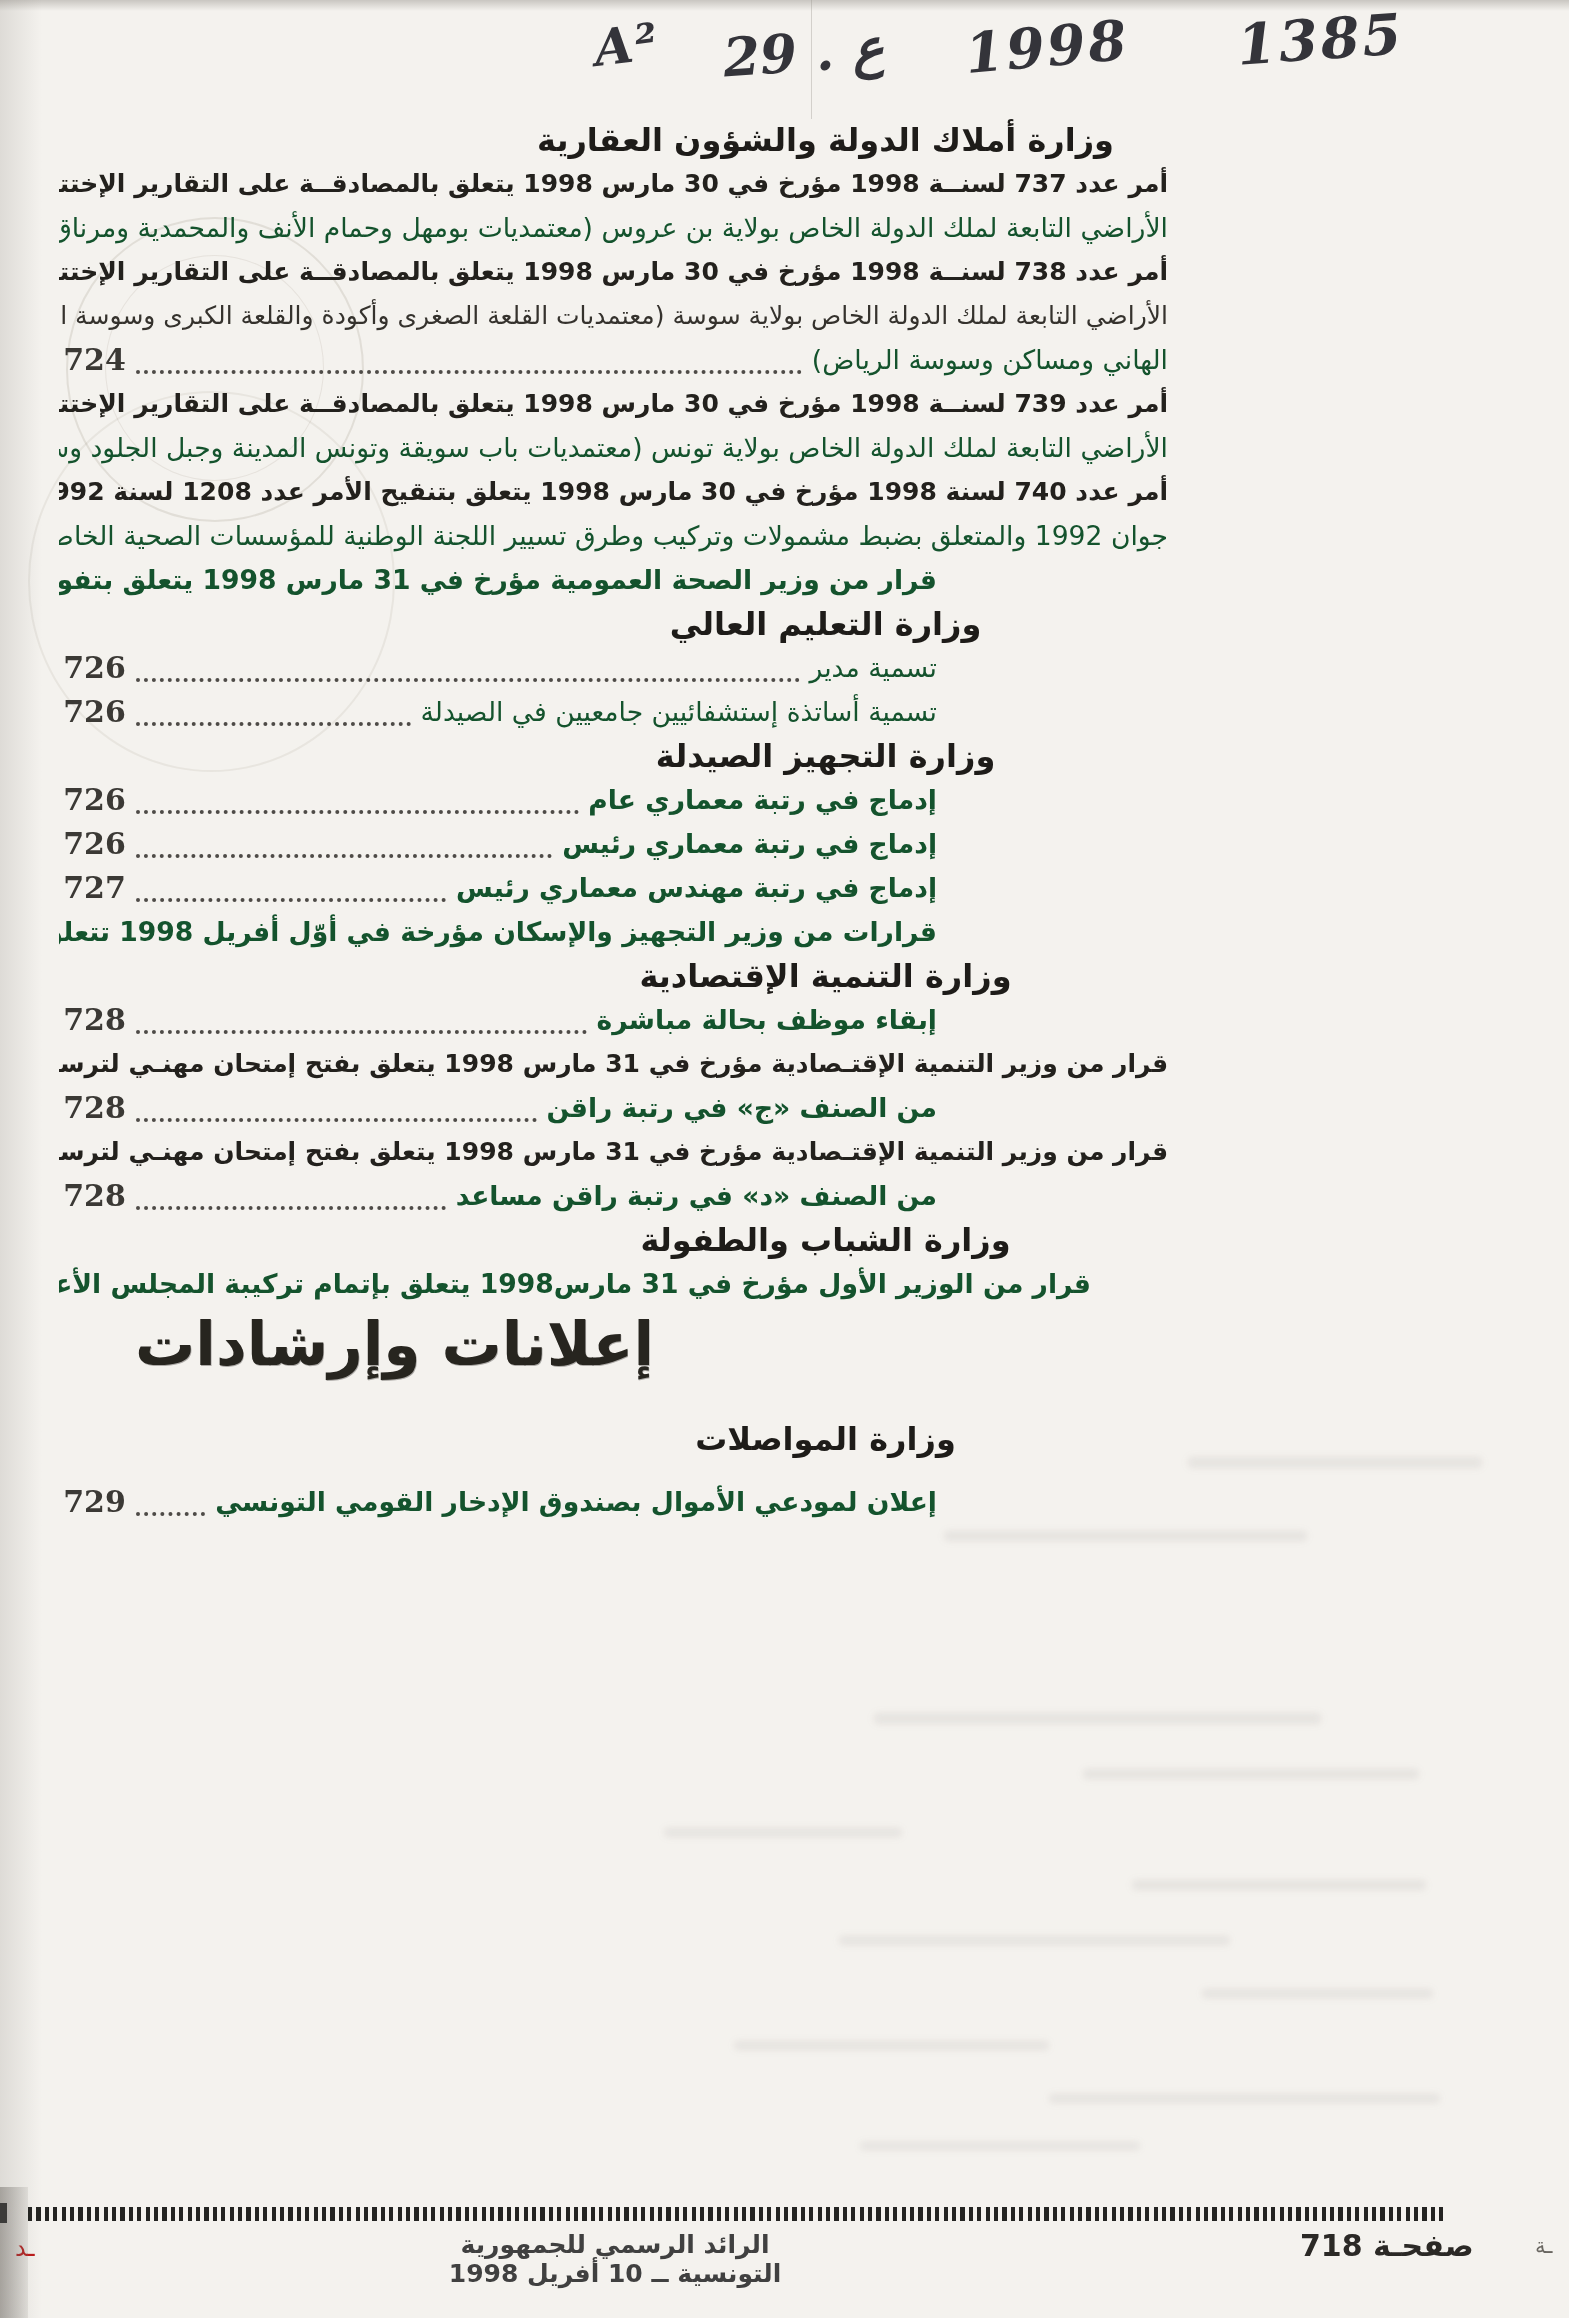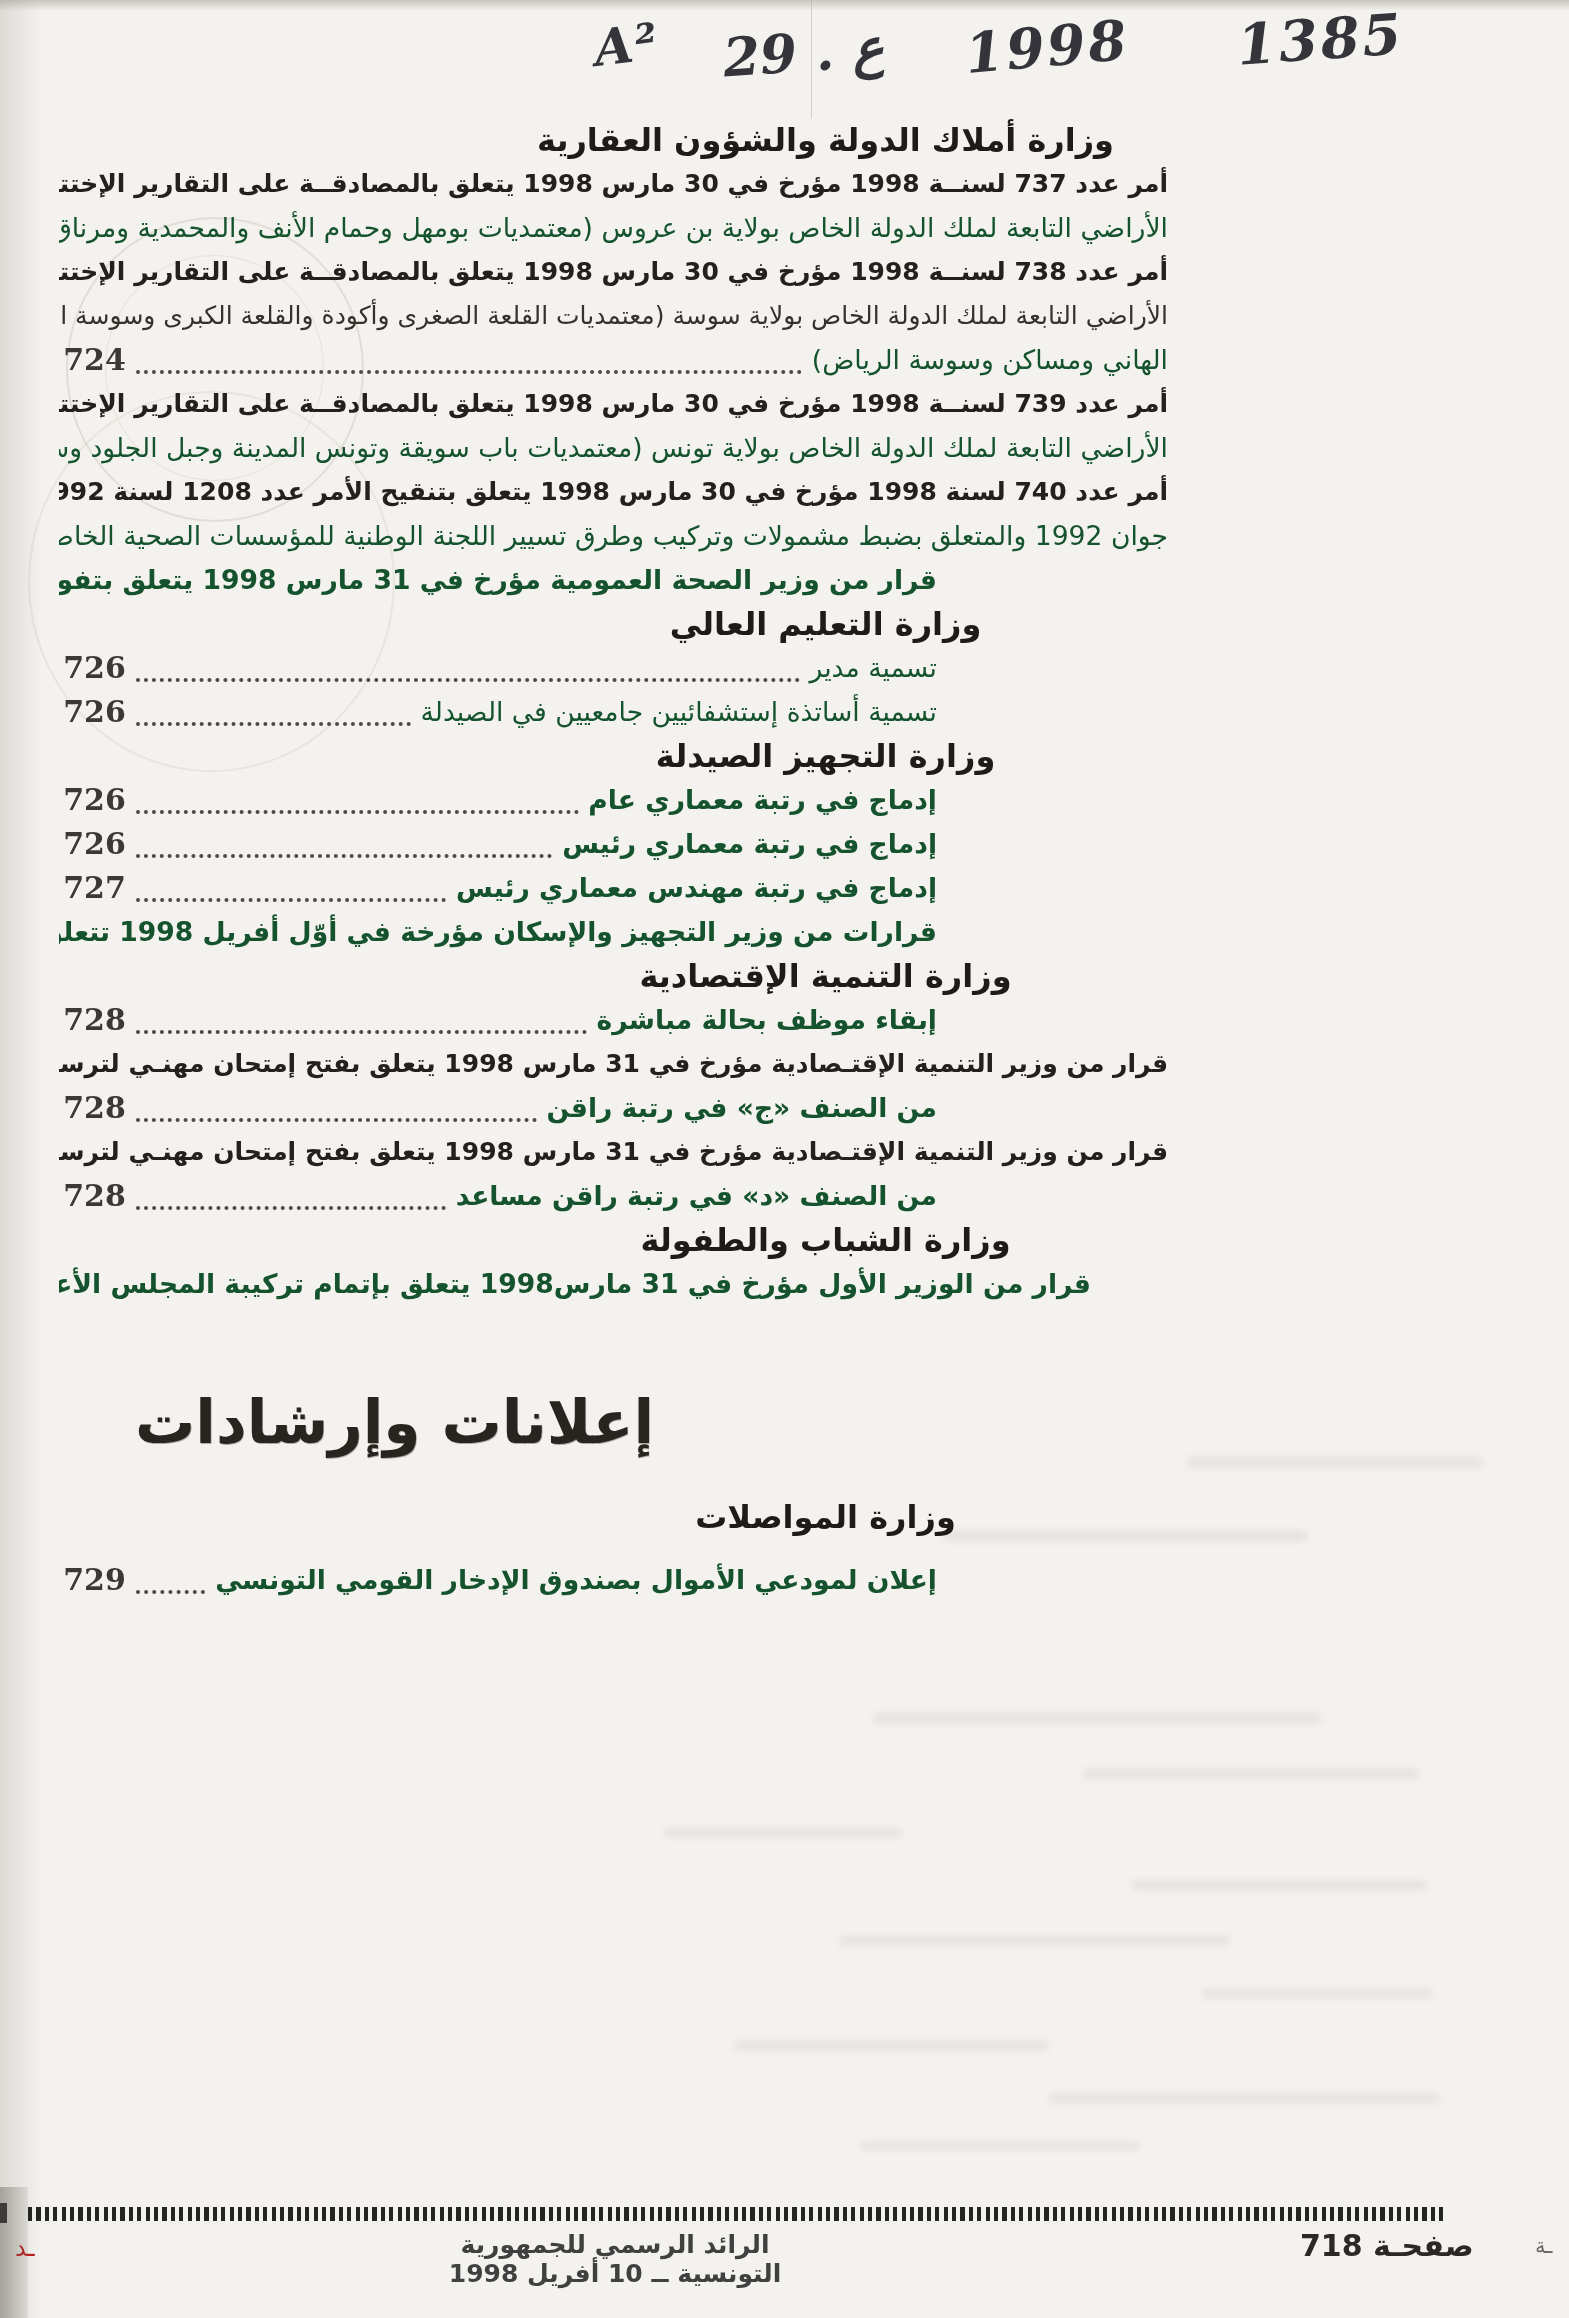--- a/index.html
+++ b/index.html
@@ -43,21 +43,21 @@
   .dotrow{display:flex;align-items:stretch;}
   .dotrow .t{white-space:nowrap;font-size:26.6px;color:#14532d;}
   .dotrow .dots{flex:1 1 auto;min-width:12.6px;height:32px;margin:0 9.8px;
        border-bottom:4.2px dotted #4e4b47;}
   .dotrow .pg{flex:0 0 57px;font-family:"DejaVu Serif",serif;font-weight:bold;font-size:30px;
        color:#3b3935;direction:ltr;text-align:left;padding-left:4.2px;}
   .ind-lg{padding-right:231px;}
   .ind-sm{padding-right:77px;}
 
   .announcements-heading{height:77px;line-height:77px;font-size:60px;font-weight:bold;color:#27251f;
-       width:769px;margin-right:389px;margin-top:78px;text-align:center;
+       width:769px;margin-right:389px;text-align:center;
        text-shadow:0.7px 0.7px 0 rgba(40,38,34,.35);}
   .ann .section-title{margin-top:34px;}
   .ann .row{margin-top:19px;}
 
   
   .footer-sep{position:absolute;left:28px;top:2207px;width:1419px;height:14px;
       background:repeating-linear-gradient(90deg,#242422 0 4.2px,rgba(0,0,0,0) 4.2px 8.4px);}
   .footer-journal{position:absolute;left:430px;top:2230px;width:370px;text-align:center;
       direction:rtl;font-size:25px;font-weight:bold;color:#404040;}
   .footer-page{position:absolute;left:1300px;top:2228px;width:189px;direction:rtl;text-align:left;

